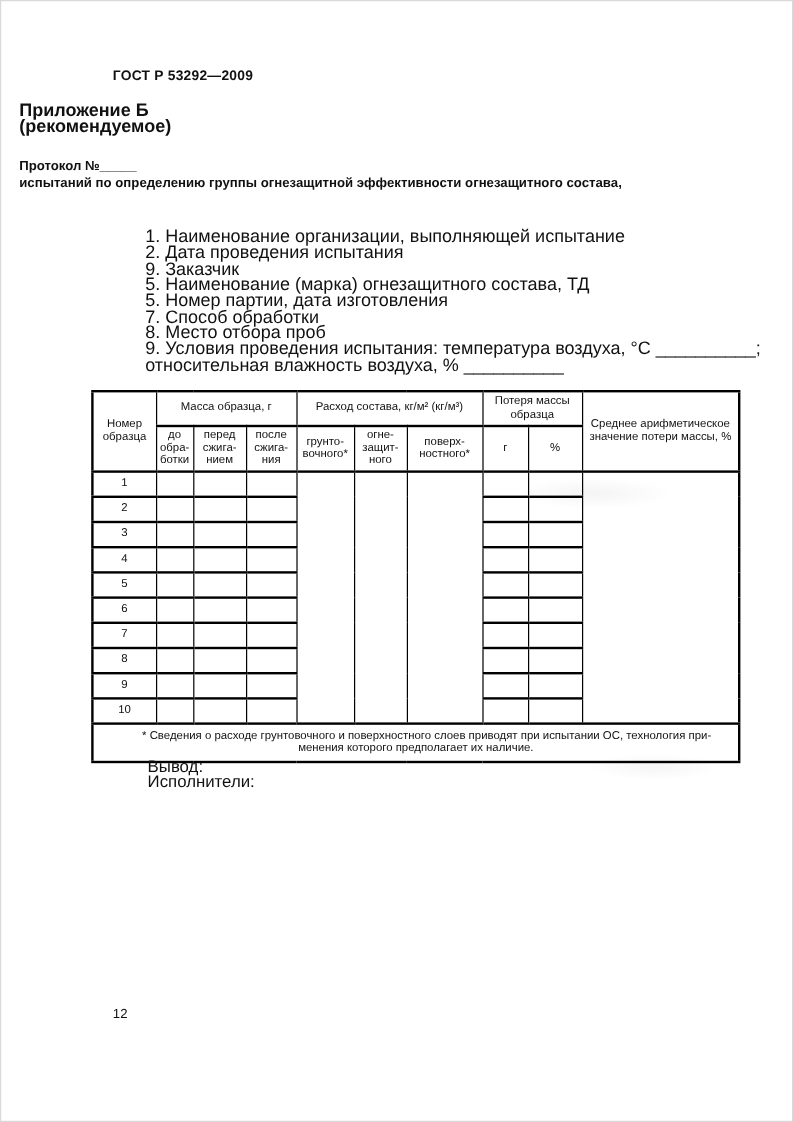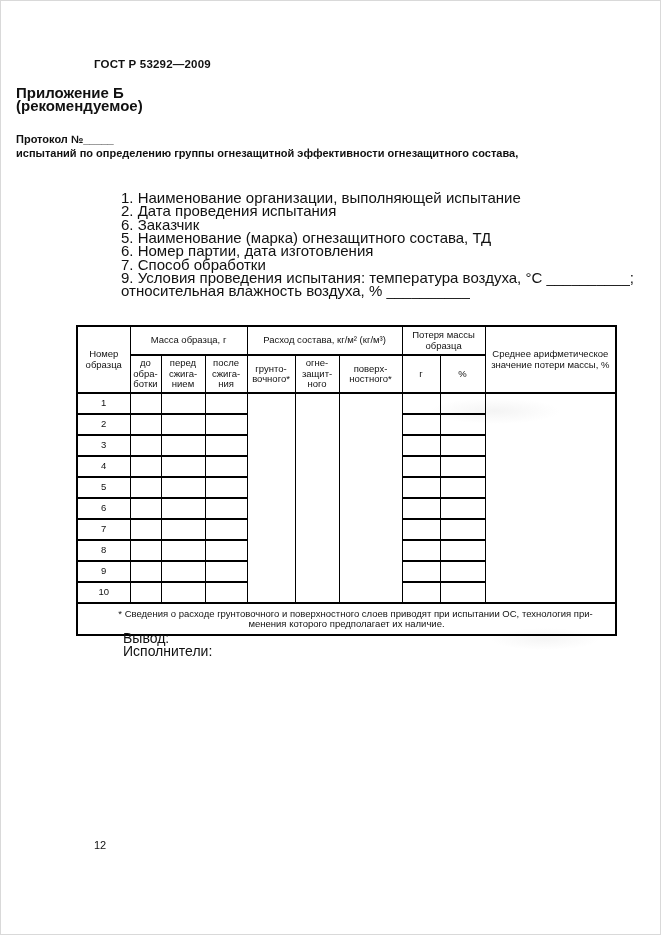--- a/index.html
+++ b/index.html
@@ -62,24 +62,25 @@
 </div>
 
 <div id="protocol-title" class="abs">
   <div>Протокол №_____</div>
   <div>испытаний по определению группы огнезащитной эффективности огнезащитного состава,</div>
 </div>
 
 <div id="num-list" class="abs">
   <div>1. Наименование организации, выполняющей испытание</div>
   <div>2. Дата проведения испытания</div>
-  <div>6. Заказчик</div>
+  <div>9. Заказчик</div>
   <div>5. Наименование (марка) огнезащитного состава, ТД</div>
-  <div>6. Номер партии, дата изготовления</div>
+  <div>5. Номер партии, дата изготовления</div>
   <div>7. Способ обработки</div>
+  <div>8. Место отбора проб</div>
   <div>9. Условия проведения испытания: температура воздуха, °С __________;</div>
   <div>относительная влажность воздуха, % __________</div>
 </div>
 
 <table id="protocol-table">
   <colgroup>
     <col style="width:53px">
       <col style="width:31px">
       <col style="width:44px">
       <col style="width:42px">

